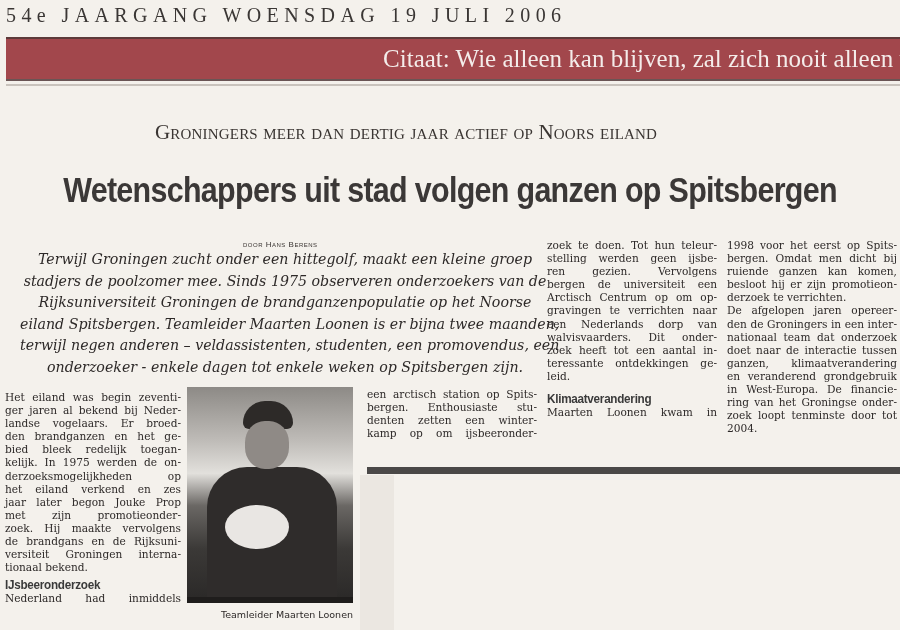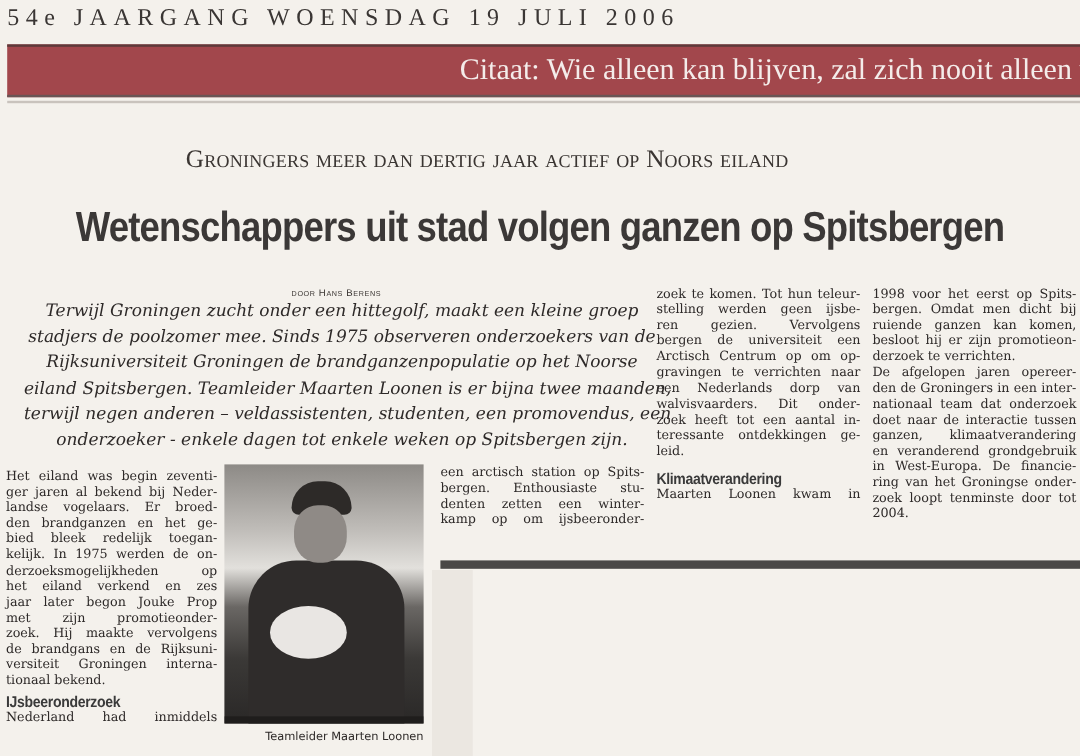--- a/index.html
+++ b/index.html
@@ -179,21 +179,21 @@
 <div class="abs caption">Teamleider Maarten Loonen</div>
 
 <div class="abs col col-b">
   <span class="ln">een arctisch station op Spits-</span>
   <span class="ln">bergen. Enthousiaste stu-</span>
   <span class="ln">denten zetten een winter-</span>
   <span class="ln">kamp op om ijsbeeronder-</span>
 </div>
 
 <div class="abs col col-c">
-  <span class="ln">zoek te komen. Tot hun teleur-</span>
+  <span class="ln">zoek te doen. Tot hun teleur-</span>
   <span class="ln">stelling werden geen ijsbe-</span>
   <span class="ln">ren gezien. Vervolgens</span>
   <span class="ln">bergen de universiteit een</span>
   <span class="ln">Arctisch Centrum op om op-</span>
   <span class="ln">gravingen te verrichten naar</span>
   <span class="ln">een Nederlands dorp van</span>
   <span class="ln">walvisvaarders. Dit onder-</span>
   <span class="ln">zoek heeft tot een aantal in-</span>
   <span class="ln">teressante ontdekkingen ge-</span>
   <span class="ln last">leid.</span>

